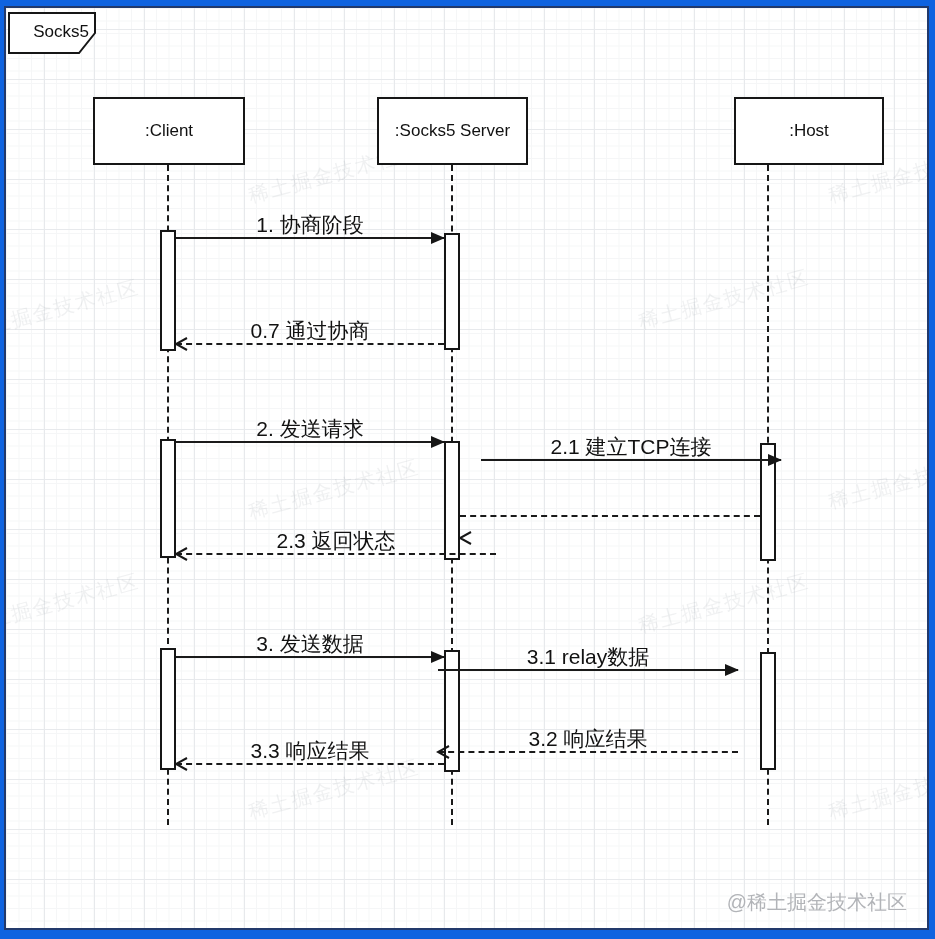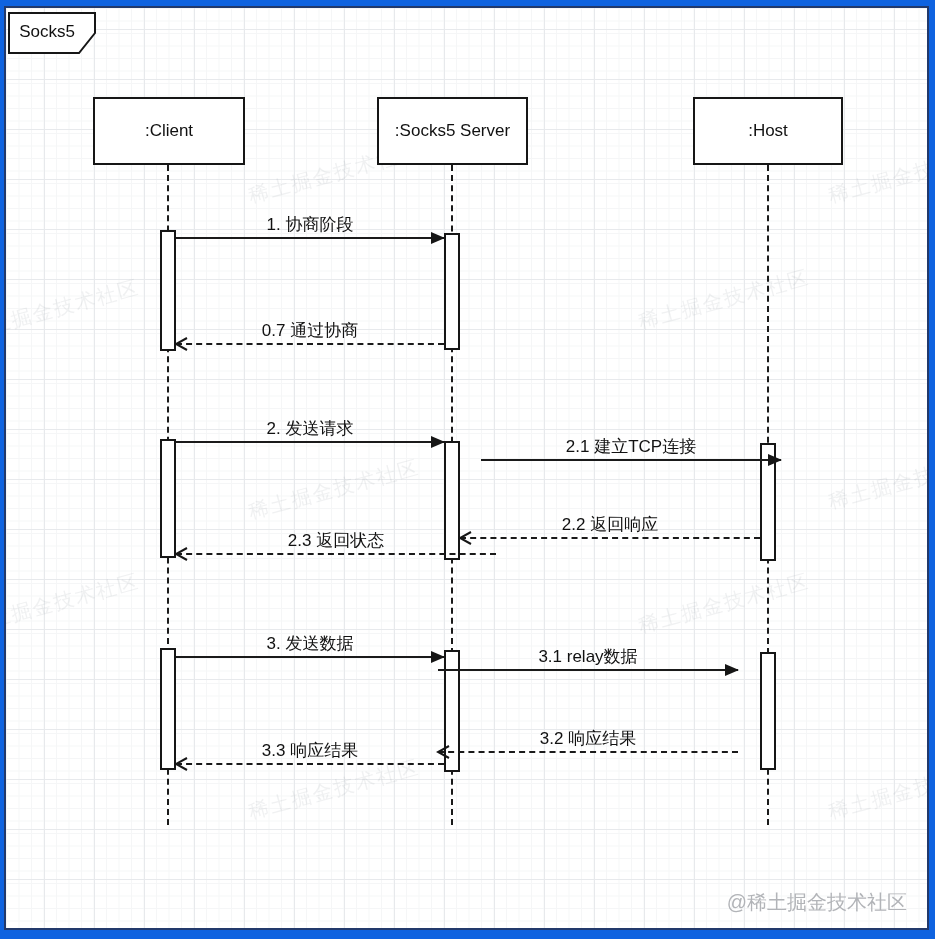--- a/index.html
+++ b/index.html
@@ -21,38 +21,38 @@
       linear-gradient(90deg,#e7e9ec 1px, transparent 1px),
       linear-gradient(#f5f6f7 1px, transparent 1px),
       linear-gradient(90deg,#f5f6f7 1px, transparent 1px);
     background-size:50px 50px,50px 50px,12.5px 12.5px,12.5px 12.5px;
     background-position:-12px -29px,-12px -29px,0 0,0 0;
     overflow:hidden;
   }
   .tab{position:absolute;left:2px;top:4px;width:90px;height:44px;z-index:6;}
   .tab svg{position:absolute;left:0;top:0;}
   .tab-label{
-    position:absolute;left:0;top:3px;width:78px;height:34px;line-height:34px;
+    position:absolute;left:14px;top:3px;width:78px;height:34px;line-height:34px;
     text-align:center;font-size:17px;color:#111;
   }
   .participant{
     position:absolute;top:89px;height:68px;box-sizing:border-box;
     background:#fff;border:2px solid #161616;z-index:5;
     display:flex;align-items:center;justify-content:center;
     font-size:17px;color:#111;
   }
   .lifeline{
     position:absolute;top:147px;height:670px;width:0;
     border-left:2px dashed #1a1a1a;z-index:1;
   }
   .activation{
     position:absolute;width:16px;box-sizing:border-box;
     background:#fff;border:2px solid #161616;z-index:3;
   }
-  .msg{position:absolute;z-index:4;font-size:17px;color:#111;}
+  .msg{position:absolute;z-index:4;font-size:21px;color:#111;}
   .msg-label{height:20px;line-height:20px;margin-bottom:2px;text-align:center;white-space:nowrap;}
   .msg-line{height:0;border-top:2px solid #1a1a1a;}
   .msg-line.dashed{border-top-style:dashed;}
   .head-right{
     position:absolute;right:-1px;top:17px;width:0;height:0;
     border-top:6px solid transparent;border-bottom:6px solid transparent;
     border-left:14px solid #161616;
   }
   .head-left{position:absolute;left:-2px;top:15px;width:16px;height:16px;}
   .wm-tile{
@@ -83,21 +83,21 @@
 
     <div class="tab">
       <svg width="90" height="44">
         <path d="M1 1 H87 V21 L71 41 H1 Z" fill="#ffffff" stroke="#161616" stroke-width="2"></path>
       </svg>
       <div class="tab-label">Socks5</div>
     </div>
 
     <div class="participant" style="left:87px;width:152px;">:Client</div>
     <div class="participant" style="left:371px;width:151px;">:Socks5 Server</div>
-    <div class="participant" style="left:687px;width:150px;">:Host</div>
+    <div class="participant" style="left:728px;width:150px;">:Host</div>
 
     <div class="lifeline" style="left:161px;"></div>
     <div class="lifeline" style="left:445px;"></div>
     <div class="lifeline" style="left:761px;"></div>
 
     <div class="activation" style="left:154px;top:222px;height:121px;"></div>
     <div class="activation" style="left:438px;top:225px;height:117px;"></div>
     <div class="activation" style="left:154px;top:431px;height:119px;"></div>
     <div class="activation" style="left:438px;top:433px;height:119px;"></div>
     <div class="activation" style="left:754px;top:435px;height:118px;"></div>
@@ -125,21 +125,20 @@
       <span class="head-right"></span>
     </div>
 
     <div class="msg" style="left:454px;top:429px;width:300px;padding-left:21px;">
       <div class="msg-label">2.1 建立TCP连接</div>
       <div class="msg-line"></div>
       <span class="head-right"></span>
     </div>
 
     <div class="msg" style="left:454px;top:507px;width:300px;">
-      <div class="msg-label">2.2 返回响应</div>
       <div class="msg-line dashed"></div>
       <svg class="head-left" viewBox="0 0 16 16">
           <path d="M13 2 L2 8 L13 14" fill="none" stroke="#161616" stroke-width="2"></path>
         </svg>
     </div>
 
     <div class="msg" style="left:170px;top:523px;width:320px;">
       <div class="msg-label">2.3 返回状态</div>
       <div class="msg-line dashed"></div>
       <svg class="head-left" viewBox="0 0 16 16">

